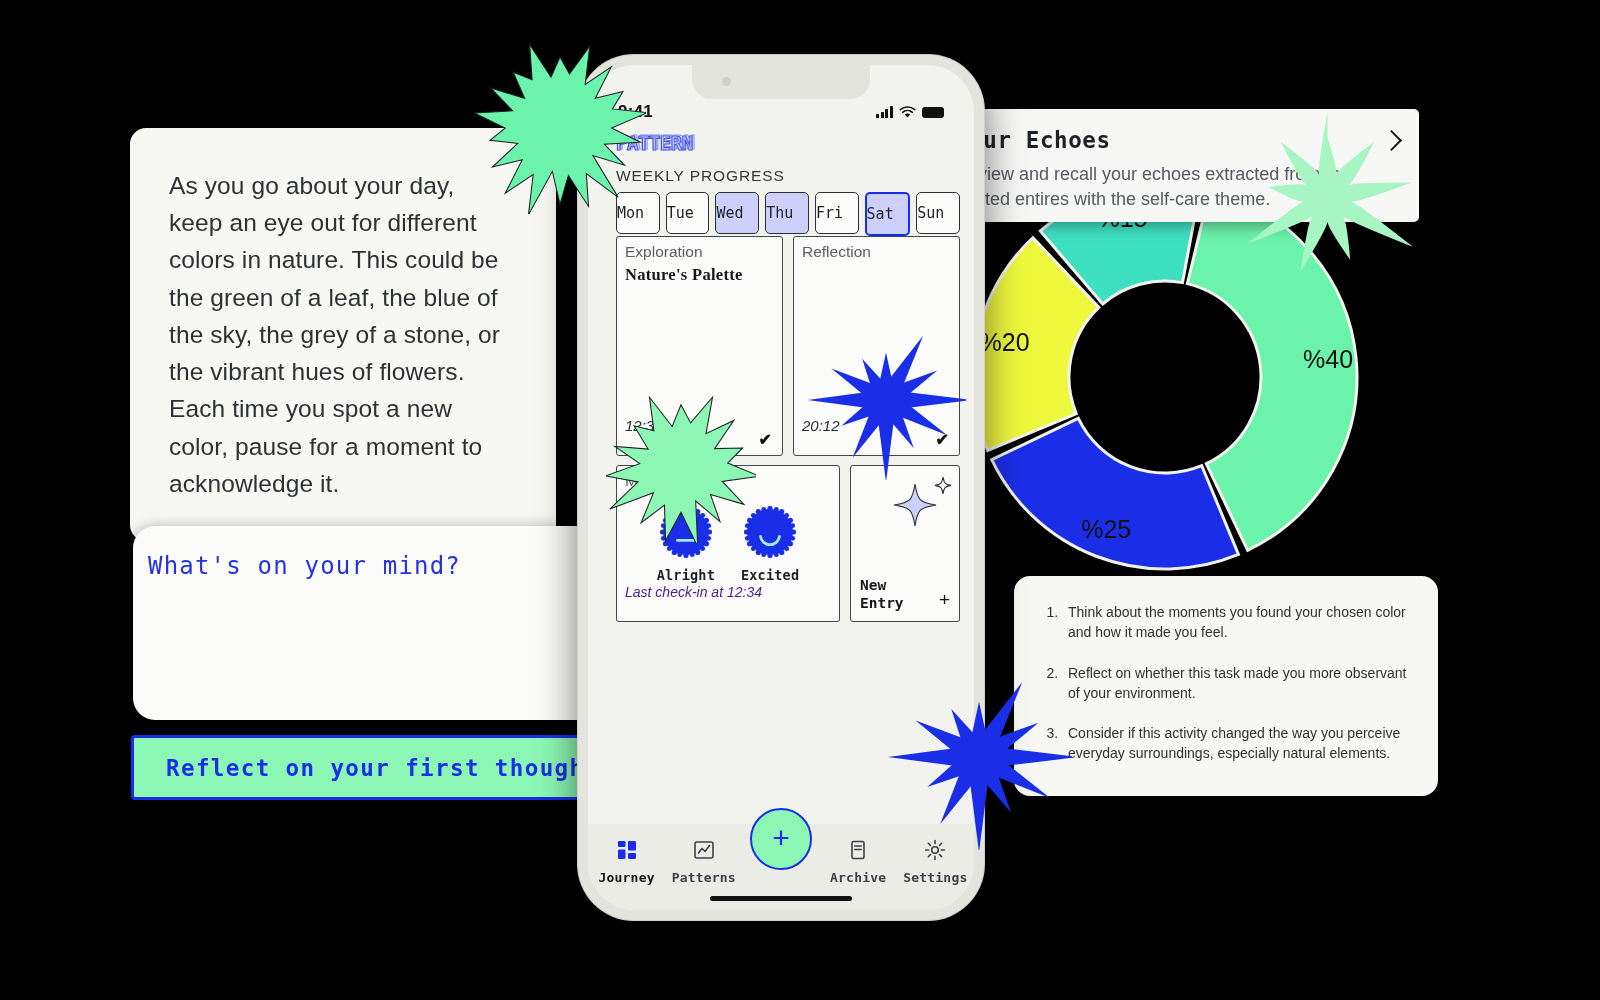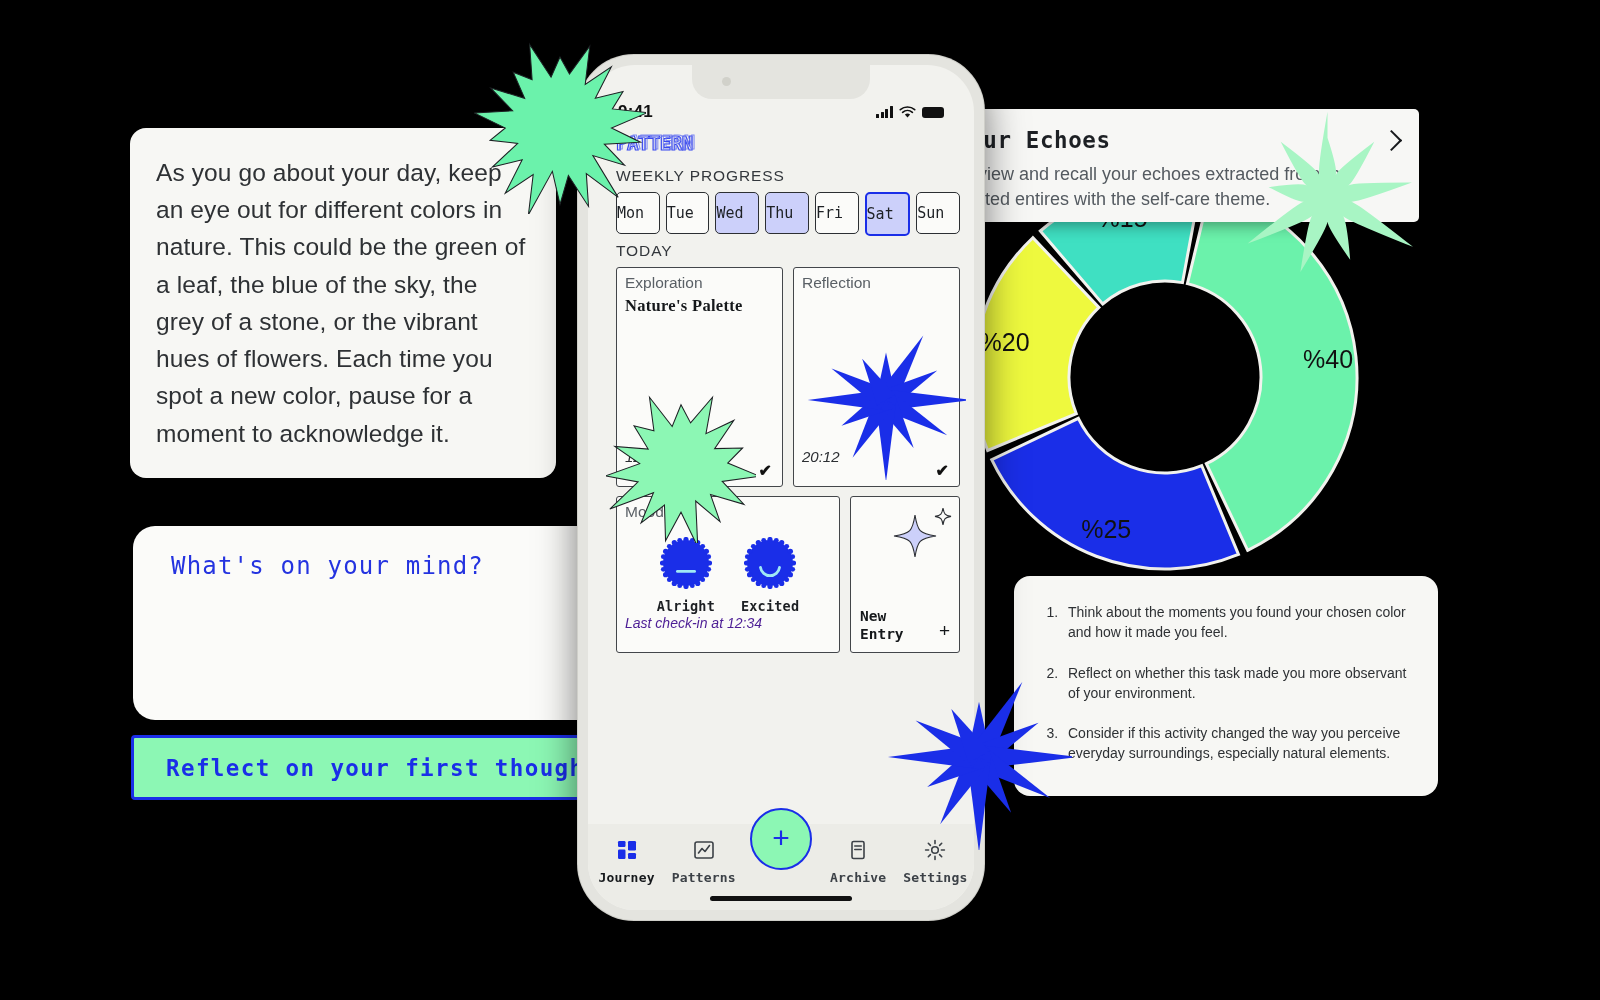--- a/index.html
+++ b/index.html
@@ -12,27 +12,27 @@
 
   
   .card{
     position:absolute;background:#f7f7f4;border-radius:16px;
     box-shadow:0 2px 14px rgba(0,0,0,.35);
   }
 
   
   #prompt-card{left:130px;top:128px;width:426px;padding:26px 30px 26px 26px;box-sizing:border-box;}
   #prompt-card p{
-    margin:0;font-size:24.5px;line-height:1.52;color:#2e3134;letter-spacing:.1px;
+    margin:13px;font-size:24.5px;line-height:1.52;color:#2e3134;letter-spacing:.1px;
   }
 
   
   #mind-card{
     left:133px;top:526px;width:466px;height:194px;border-radius:22px;
-    background:#fbfbf9;box-sizing:border-box;padding:26px 38px;
+    background:#fbfbf9;box-sizing:border-box;padding:26px 15px;
     box-shadow:0 3px 16px rgba(0,0,0,.4);
   }
   #mind-card .ph{
     font-family:"DejaVu Sans Mono","Liberation Mono",monospace;
     font-size:24px;color:#2433e0;letter-spacing:1.2px;font-weight:400;
   }
 
   
   #reflect-btn{
     position:absolute;left:131px;top:735px;width:488px;height:65px;
@@ -295,21 +295,20 @@
               <span>Fri</span>
             </div>
           <div class="day selected">
               <span>Sat</span>
             </div>
           <div class="day">
               <span>Sun</span>
             </div>
         </div>
 
-        <div class="sec-label">TODAY</div>
 
         <div class="grid2">
           <div class="tile" id="tile-explore">
             <div class="kicker">Exploration</div>
             <div class="title">Nature's Palette</div>
             <div class="foot">12:34</div>
             <div class="check">✔</div>
           </div>
           <div class="tile" id="tile-reflect">
             <div class="kicker">Reflection</div>

